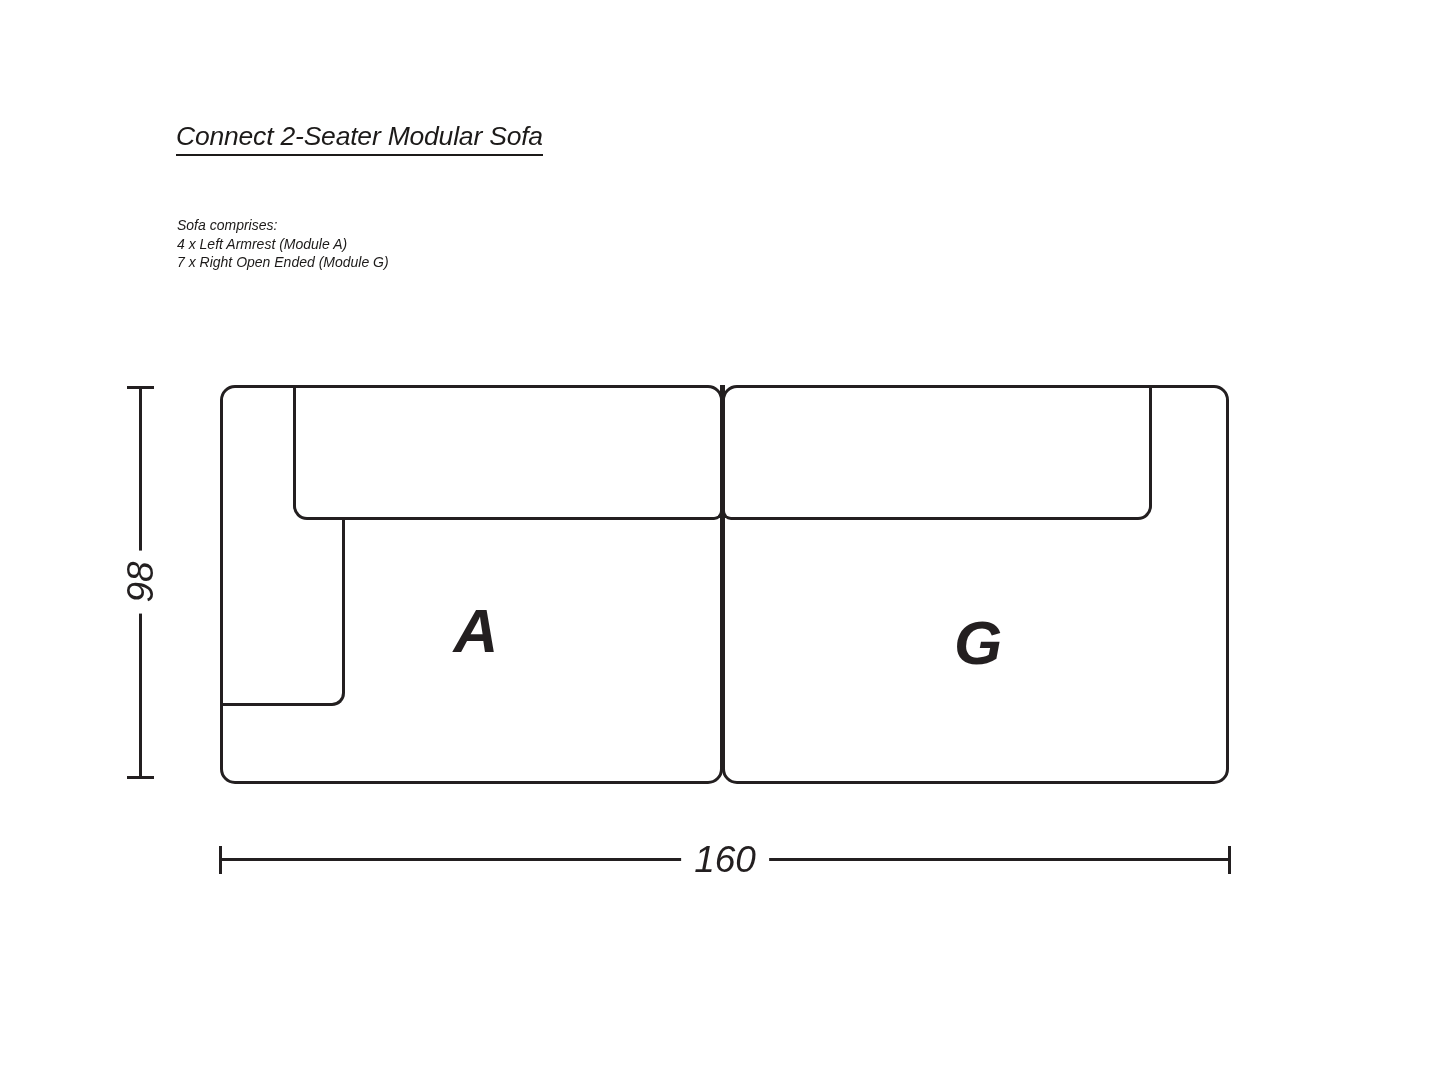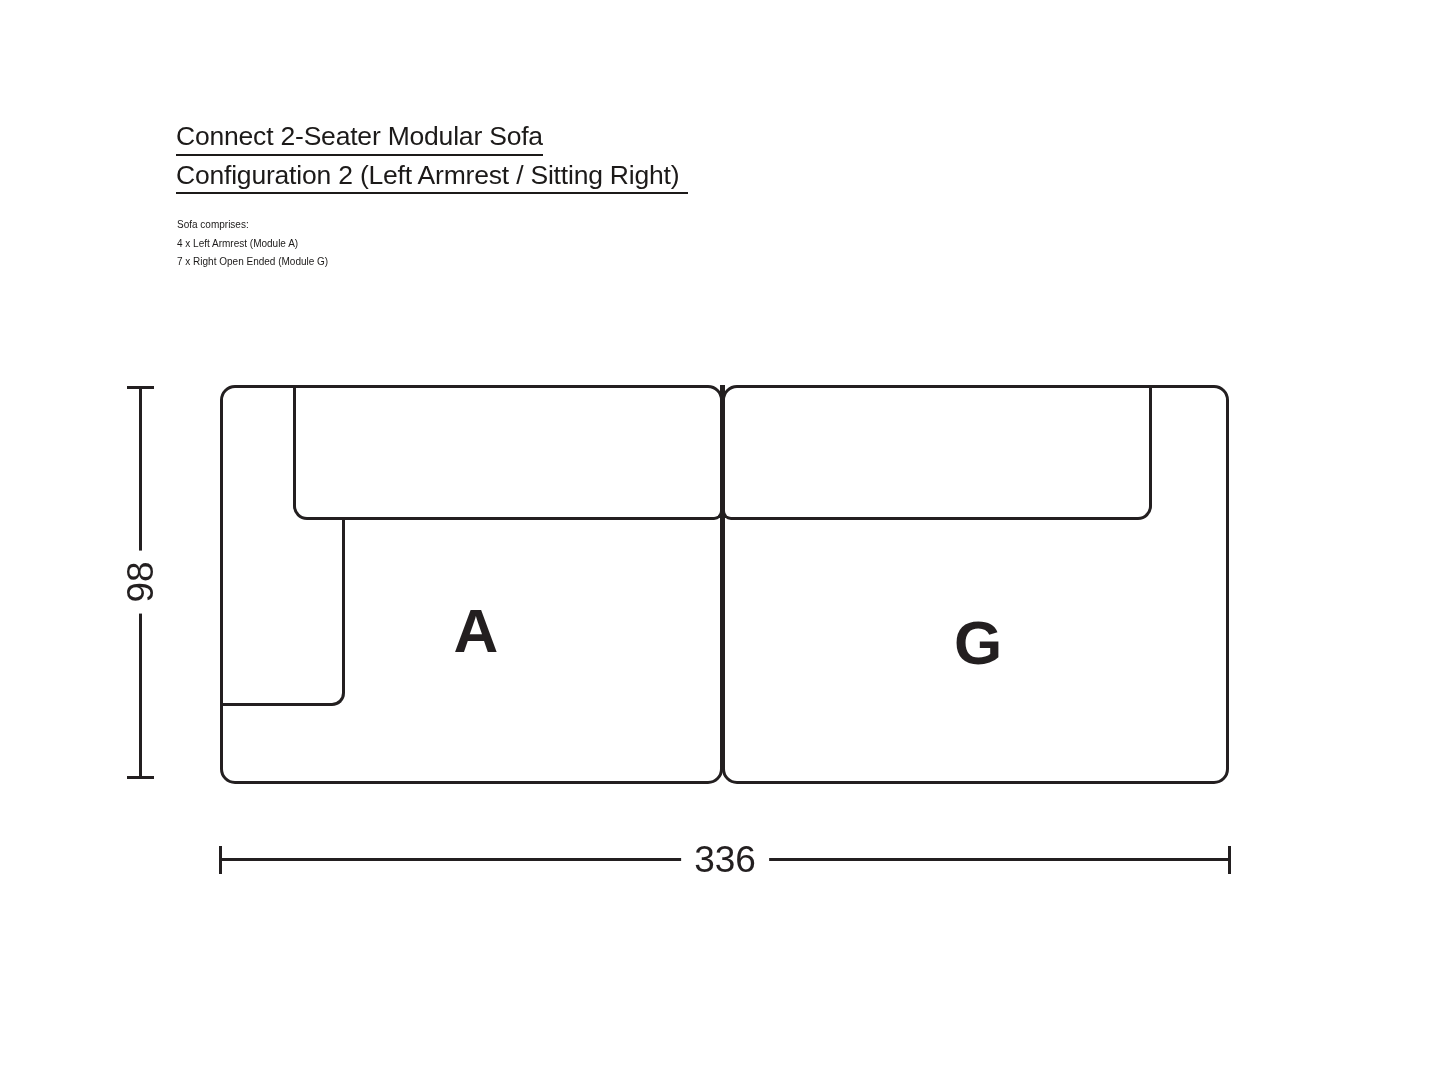--- a/index.html
+++ b/index.html
@@ -10,20 +10,21 @@
   * { margin: 0; padding: 0; box-sizing: border-box; }
   html, body { background: #fff; }
   .page {
     position: relative;
     width: 1445px;
     height: 1087px;
     background: var(--bg);
     font-family: "Liberation Sans", sans-serif;
     color: var(--text);
     overflow: hidden;
+    font-style: italic;
   }
 
   
   .title-block {
     position: absolute;
     left: 176px;
     top: 121px;
     font-size: 26.5px;
     letter-spacing: -0.2px;
     color: var(--text);
@@ -34,21 +35,21 @@
     line-height: 1.12;
     border-bottom: 2.5px solid var(--text);
     padding-bottom: 2px;
   }
   .title-line.second > span { padding-right: 9px; }
 
   .comprises-block {
     position: absolute;
     left: 177px;
     top: 216px;
-    font-size: 10px;
+    font-size: 14px;
     line-height: 18.5px;
     color: var(--text);
   }
 
   
   .module-outline {
     position: absolute;
     border: 3px solid var(--line);
     border-radius: 15px;
     background: transparent;
@@ -121,23 +122,20 @@
 </style>
 </head>
 <body>
 
 <div class="page">
 
   <div class="title-block">
     <div class="title-line">
       <span>Connect 2-Seater Modular Sofa</span>
     </div>
-    <div class="title-line second">
-      <span>Configuration 2 (Left Armrest / Sitting Right)</span>
-    </div>
   </div>
 
   <div class="comprises-block">
     <div>Sofa comprises:</div>
     <div>4 x Left Armrest (Module A)</div>
     <div>7 x Right Open Ended (Module G)</div>
   </div>
 
   <div>
 
@@ -154,17 +152,17 @@
       <div class="dim-tick" id="height-tick-top"></div>
       <div class="dim-line" id="height-dim-line"></div>
       <div class="dim-tick" id="height-tick-bottom"></div>
       <div class="dim-label" id="height-dim-label">98</div>
     </div>
 
     <div>
       <div class="dim-tick" id="width-tick-left"></div>
       <div class="dim-line" id="width-dim-line"></div>
       <div class="dim-tick" id="width-tick-right"></div>
-      <div class="dim-label" id="width-dim-label">336</div>
+      <div class="dim-label" id="width-dim-label">160</div>
     </div>
 
   </div>
 </div>
 
 </body></html>

